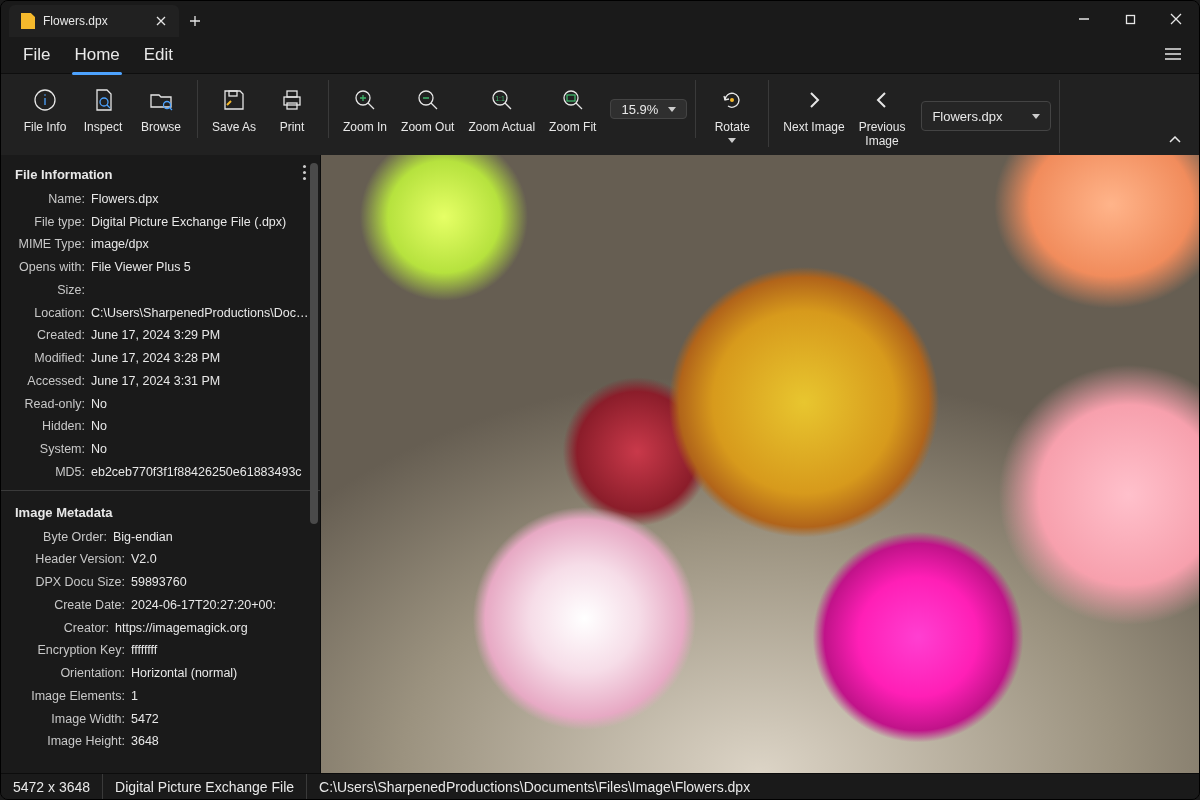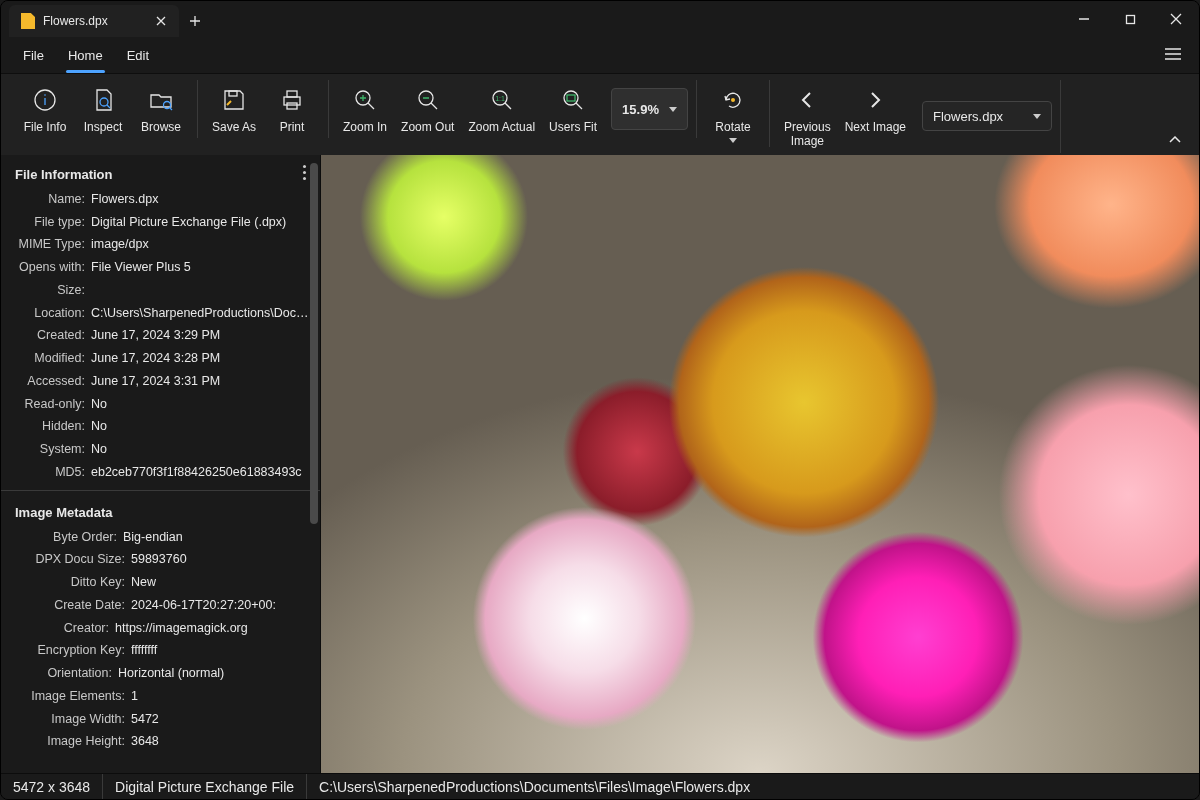--- a/index.html
+++ b/index.html
@@ -32,42 +32,41 @@
     clip-path: polygon(0 0, 70% 0, 100% 25%, 100% 100%, 0 100%);
   }
   .tab-title { flex:1; font-size:12px; }
   .tab-close { width:16px; height:16px; display:flex; align-items:center; justify-content:center; border-radius:3px; }
   .newtab { width:32px; display:flex; align-items:center; justify-content:center; margin-top:4px;}
   .title-spacer { flex:1; }
   .winbtns { display:flex; }
   .winbtn { width:46px; display:flex; align-items:center; justify-content:center; }
   
   .menubar { height:36px; display:flex; align-items:center; padding:0 12px; gap:4px; background:var(--bg); }
-  .menuitem { padding:6px 10px; border-radius:4px; font-size:13px; }
+  .menuitem { padding:6px 10px; border-radius:4px; font-size:17px; }
   .menuitem.active { position:relative; font-weight:400; }
   .menuitem.active::after {
     content:""; position:absolute; left:8px; right:8px; bottom:-4px; height:3px;
     background:var(--accent); border-radius:2px;
   }
   .hamburger { margin-left:auto; padding:6px; }
   
   .ribbon { display:flex; align-items:flex-start; background:var(--bg2); padding:6px 8px 2px; gap:0; border-top:1px solid #0e0e0e; }
   .ribgroup { display:flex; align-items:flex-start; gap:2px; padding:0 8px; border-right:1px solid var(--border); }
   .ribgroup:last-of-type { border-right:none; }
   .ribbtn {
     display:flex; flex-direction:column; align-items:center; justify-content:flex-start;
     gap:6px; padding:6px 6px 4px; min-width:56px; border-radius:4px; text-align:center;
     font-size:12px; line-height:1.2;
   }
   .ribicon { width:28px; height:28px; display:flex; align-items:center; justify-content:center; position:relative;}
   .zoom-combo {
-    align-self:center; height:42px; padding:0 10px; background:#2f2f2f;
+    align-self:center; height:20px; padding:0 10px; background:#2f2f2f;
     border:1px solid #444; border-radius:4px; display:flex; align-items:center; gap:10px;
     margin-left:6px;
-    font-weight:bold;
   }
   .chev-down { width:0;height:0;border-left:4px solid transparent;border-right:4px solid transparent;border-top:5px solid #ccc;}
   .file-combo {
     align-self:center; height:30px; width:130px; padding:0 10px;
     border:1px solid #444; border-radius:4px; display:flex; align-items:center; gap:8px;
     margin-left:8px; background:#252525;
   }
   .ribbon-collapse { margin-left:auto; align-self:flex-end; padding:6px 10px; }
   
   .body { flex:1; display:flex; min-height:0; background:var(--bg); }
@@ -244,21 +243,21 @@
       <span>Zoom Actual</span>
     </div>
     <div class="ribbtn">
       <span class="ribicon">
           <svg width="26" height="26" viewBox="0 0 26 26">
             <circle cx="11" cy="11" r="7"></circle>
             <path d="M16 16 L22 22"></path>
             <rect x="7" y="8" width="8" height="6" stroke="#3fb56b"></rect>
           </svg>
         </span>
-      <span>Users Fit</span>
+      <span>Zoom Fit</span>
     </div>
     <div class="zoom-combo">
       <span>15.9%</span>
       <span class="chev-down"></span>
     </div>
   </div>
   <div class="ribgroup">
     <div class="ribbtn">
       <span class="ribicon">
           <svg width="26" height="26" viewBox="0 0 26 26">
@@ -268,33 +267,33 @@
           </svg>
         </span>
       <span>Rotate</span>
       <span class="chev-down" style="margin-top:-2px"></span>
     </div>
   </div>
   <div class="ribgroup">
     <div class="ribbtn">
       <span class="ribicon">
           <svg width="20" height="20" viewBox="0 0 20 20">
+            <path d="M7 3 L14 10 L7 17" stroke-width="2"></path>
+          </svg>
+        </span>
+      <span>Next Image</span>
+    </div>
+    <div class="ribbtn">
+      <span class="ribicon">
+          <svg width="20" height="20" viewBox="0 0 20 20">
             <path d="M13 3 L6 10 L13 17" stroke-width="2"></path>
           </svg>
         </span>
       <span style="white-space:pre-line">Previous
 Image</span>
-    </div>
-    <div class="ribbtn">
-      <span class="ribicon">
-          <svg width="20" height="20" viewBox="0 0 20 20">
-            <path d="M7 3 L14 10 L7 17" stroke-width="2"></path>
-          </svg>
-        </span>
-      <span>Next Image</span>
     </div>
     <div class="file-combo">
       <span style="flex:1">Flowers.dpx</span>
       <span class="chev-down"></span>
     </div>
   </div>
   <div class="ribbon-collapse">
     <svg width="12" height="8" viewBox="0 0 12 8">
         <path d="M1 6 L6 1 L11 6" stroke-width="1.5"></path>
       </svg>
@@ -359,45 +358,45 @@
         </div>
       <div class="kv">
           <span class="k">MD5:</span>
           <span class="v">eb2ceb770f3f1f88426250e61883493c</span>
         </div>
 
       <div class="panel-sep"></div>
 
       <div class="section-title">Image Metadata</div>
       <div class="kv">
-          <span class="k" style="width:122px">Byte Order:</span>
+          <span class="k" style="width:112px">Byte Order:</span>
           <span class="v">Big-endian</span>
+        </div>
+      <div class="kv">
+          <span class="k" style="width:130px">Header Version:</span>
+          <span class="v">V2.0</span>
         </div>
       <div class="kv">
           <span class="k" style="width:130px">DPX Docu Size:</span>
           <span class="v">59893760</span>
         </div>
       <div class="kv">
-          <span class="k" style="width:130px">Ditto Key:</span>
-          <span class="v">New</span>
-        </div>
-      <div class="kv">
           <span class="k" style="width:130px">Create Date:</span>
           <span class="v">2024-06-17T20:27:20+00:</span>
         </div>
       <div class="kv">
           <span class="k" style="width:114px">Creator:</span>
           <span class="v">https://imagemagick.org</span>
         </div>
       <div class="kv">
           <span class="k" style="width:130px">Encryption Key:</span>
           <span class="v">ffffffff</span>
         </div>
       <div class="kv">
-          <span class="k" style="width:117px">Orientation:</span>
+          <span class="k" style="width:130px">Orientation:</span>
           <span class="v">Horizontal (normal)</span>
         </div>
       <div class="kv">
           <span class="k" style="width:130px">Image Elements:</span>
           <span class="v">1</span>
         </div>
       <div class="kv">
           <span class="k" style="width:130px">Image Width:</span>
           <span class="v">5472</span>
         </div>

